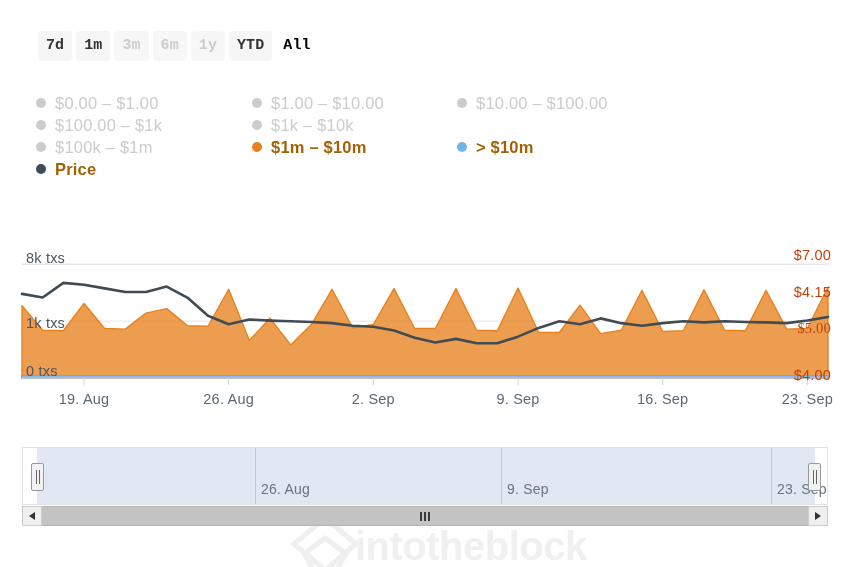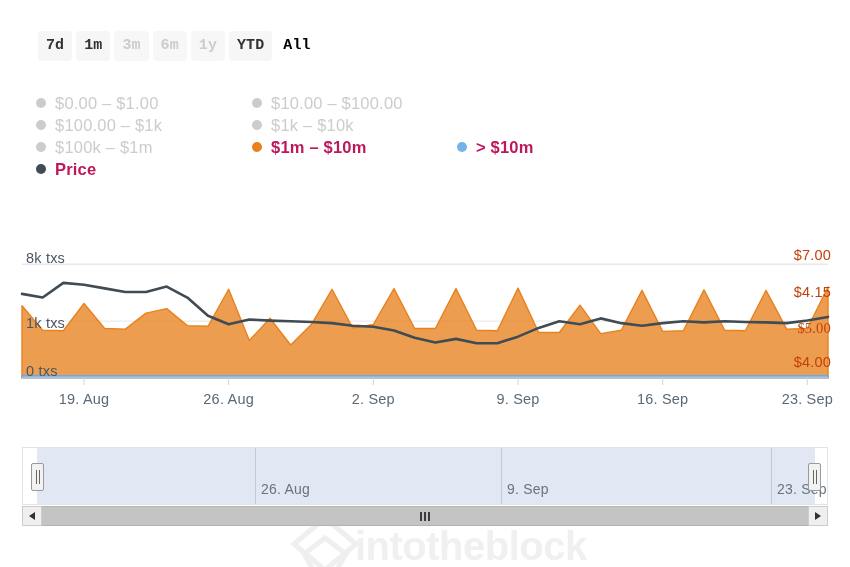--- a/index.html
+++ b/index.html
@@ -79,21 +79,21 @@
     margin-right: 9px;
     flex: 0 0 auto;
   }
   .legend-label {
     font-size: 16.5px;
     line-height: 20px;
     letter-spacing: 0.2px;
   }
   .legend-item.off .legend-label { color: #cccccc; }
   .legend-item.off .legend-dot { background: #cccccc !important; }
-  .legend-item.on .legend-label { color: #be185d; font-weight: 600; }
+  .legend-item.on .legend-label { color: #a16207; font-weight: 600; }
 
   
   #chart-area {
     position: absolute;
     left: 0;
     top: 236px;
     width: 850px;
     height: 180px;
   }
   #plot-svg {
@@ -261,20 +261,24 @@
     <button class="range-btn disabled">1y</button>
     <button class="range-btn">YTD</button>
     <button class="range-btn selected">All</button>
   </div>
 
 <div id="legend">
     <div class="legend-row">
       <div class="legend-item legend-col-0 off">
         <span class="legend-dot" style="background: rgb(204, 204, 204);"></span>
         <span class="legend-label">$0.00 – $1.00</span>
+      </div>
+      <div class="legend-item legend-col-1 off">
+        <span class="legend-dot" style="background: rgb(204, 204, 204);"></span>
+        <span class="legend-label">$1.00 – $10.00</span>
       </div>
       <div class="legend-item legend-col-2 off">
         <span class="legend-dot" style="background: rgb(204, 204, 204);"></span>
         <span class="legend-label">$10.00 – $100.00</span>
       </div>
     </div>
     <div class="legend-row">
       <div class="legend-item legend-col-0 off">
         <span class="legend-dot" style="background: rgb(204, 204, 204);"></span>
         <span class="legend-label">$100.00 – $1k</span>
@@ -326,21 +330,21 @@
     </svg>
 
   <svg id="watermark-logo" width="70" height="80" viewBox="0 0 70 80">
     <polygon points="35,4 66,30 35,56 4,30" fill="none" stroke="#efefef" stroke-width="5"></polygon>
     <polygon points="35,24 56,40 35,76 14,40" fill="none" stroke="#efefef" stroke-width="5"></polygon>
   </svg>
   <div id="watermark">intotheblock</div>
 <div class="axis-label left" style="left: 26px; top: 127px;">0 txs</div>
     <div class="axis-label left" style="left: 26px; top: 79.1111px;">1k txs</div>
     <div class="axis-label left" style="left: 26px; top: 14.2222px;">8k txs</div>
-    <div class="axis-label right" style="right: 19px; left: auto; top: 118px; text-align: right;">$4.00</div>
+    <div class="axis-label right" style="right: 19px; left: auto; top: 131px; text-align: right;">$4.00</div>
     <div class="axis-label right" style="right: 19px; left: auto; top: 84.2857px; font-family: Liberation Serif, serif;">$5.00</div>
     <div class="axis-label right" style="right: 19px; left: auto; top: 47.7143px;">$4.15</div>
     <div class="axis-label right" style="right: 19px; left: auto; top: 11.1429px;">$7.00</div>
     <div class="xaxis-label" style="left: 84px;">19. Aug</div>
     <div class="xaxis-label" style="left: 228.667px;">26. Aug</div>
     <div class="xaxis-label" style="left: 373.333px;">2. Sep</div>
     <div class="xaxis-label" style="left: 518px;">9. Sep</div>
     <div class="xaxis-label" style="left: 662.667px;">16. Sep</div>
     <div class="xaxis-label" style="left: 807.333px;">23. Sep</div>
   </div>

